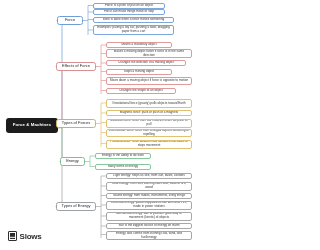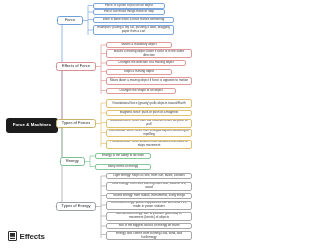--- a/index.html
+++ b/index.html
@@ -170,16 +170,16 @@
   <div class="leaf c-grey" style="left:106px;top:173px;width:86px;height:6px;">Light energy: helps us see, from sun, bulbs, candles</div>
   <div class="leaf c-grey" style="left:106px;top:181.5px;width:86px;height:9px;">Heat energy: from sun, burning fuels else; cook or fire, wood</div>
   <div class="leaf c-grey" style="left:106px;top:192.5px;width:86px;height:6px;">Sound energy: from radios, instruments, living things</div>
   <div class="leaf c-grey" style="left:106px;top:200.5px;width:86px;height:9px;">Electrical energy: powers appliances like fans and TVs, made in power stations</div>
   <div class="leaf c-grey" style="left:106px;top:211.5px;width:86px;height:9px;">Mechanical energy: due to position (potential) or movement (kinetic) of objects</div>
   <div class="leaf c-grey" style="left:106px;top:223px;width:86px;height:6px;">Sun is the biggest source of energy on Earth</div>
   <div class="leaf c-grey" style="left:106px;top:231px;width:86px;height:9px;">Energy also comes from burning coal, wind, and fuel/energy</div>
 
   <div class="logo">
     <div class="logo-mark"></div>
-    <div class="logo-text">Effects</div>
+    <div class="logo-text">Slows</div>
   </div>
 
 </div>
 
 </body></html>

